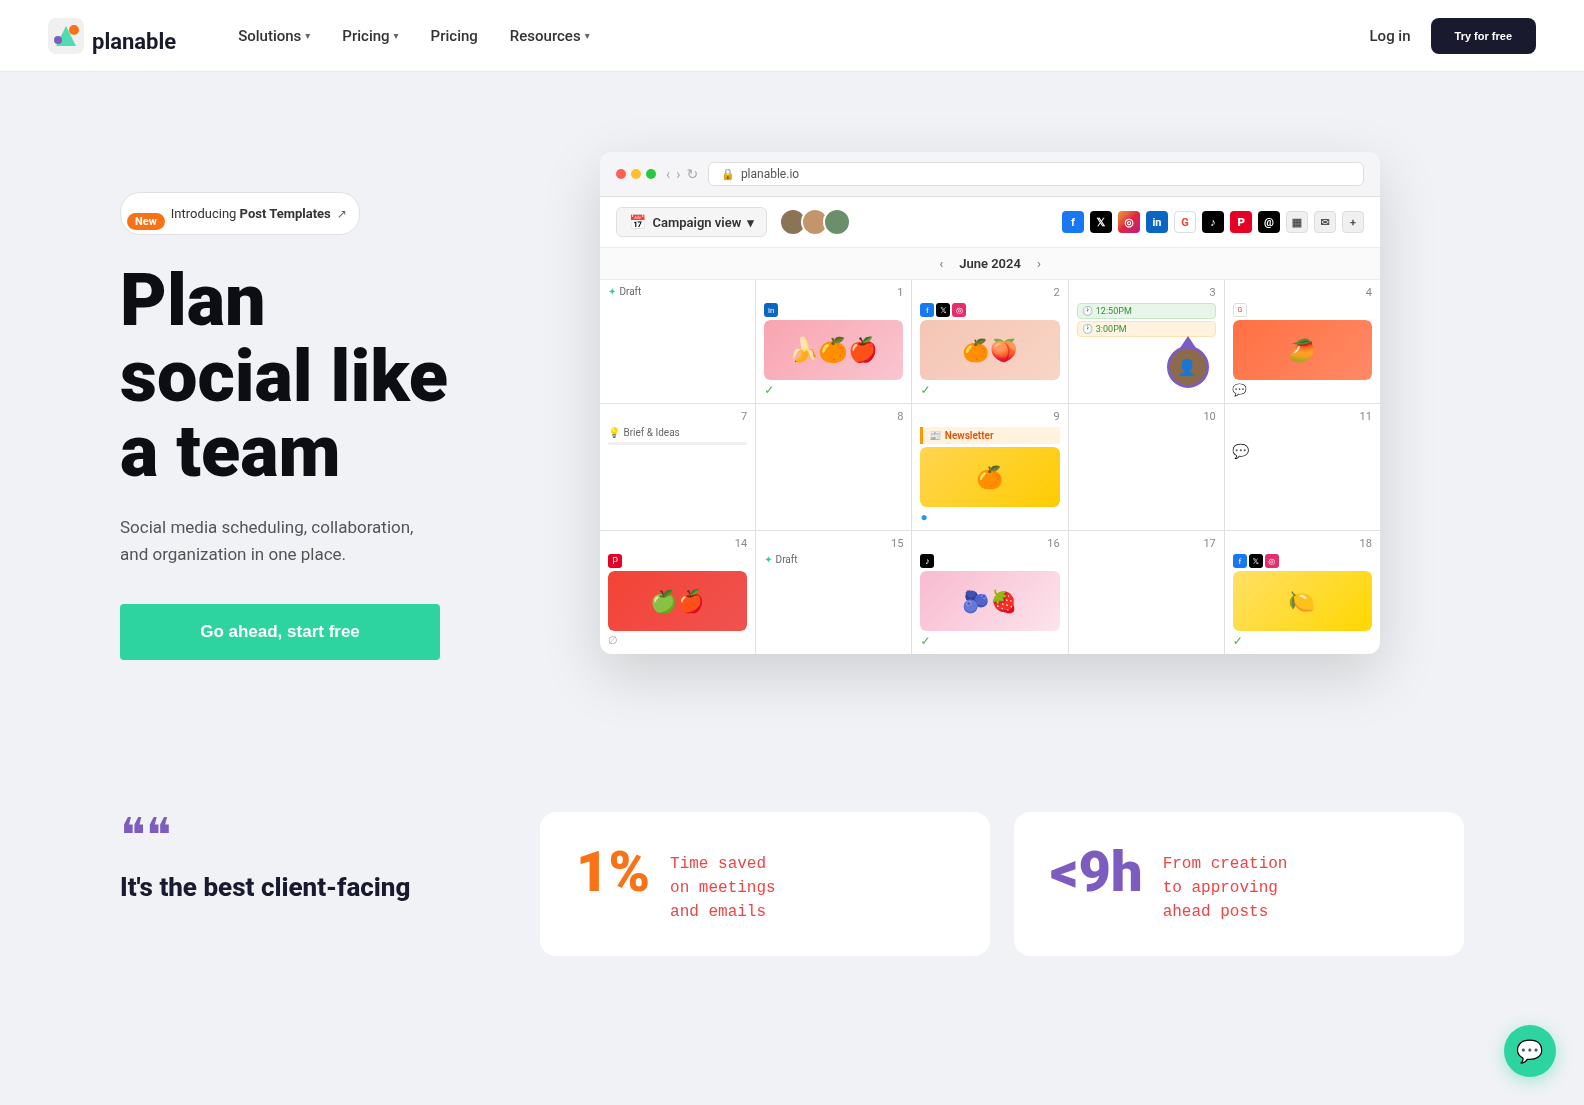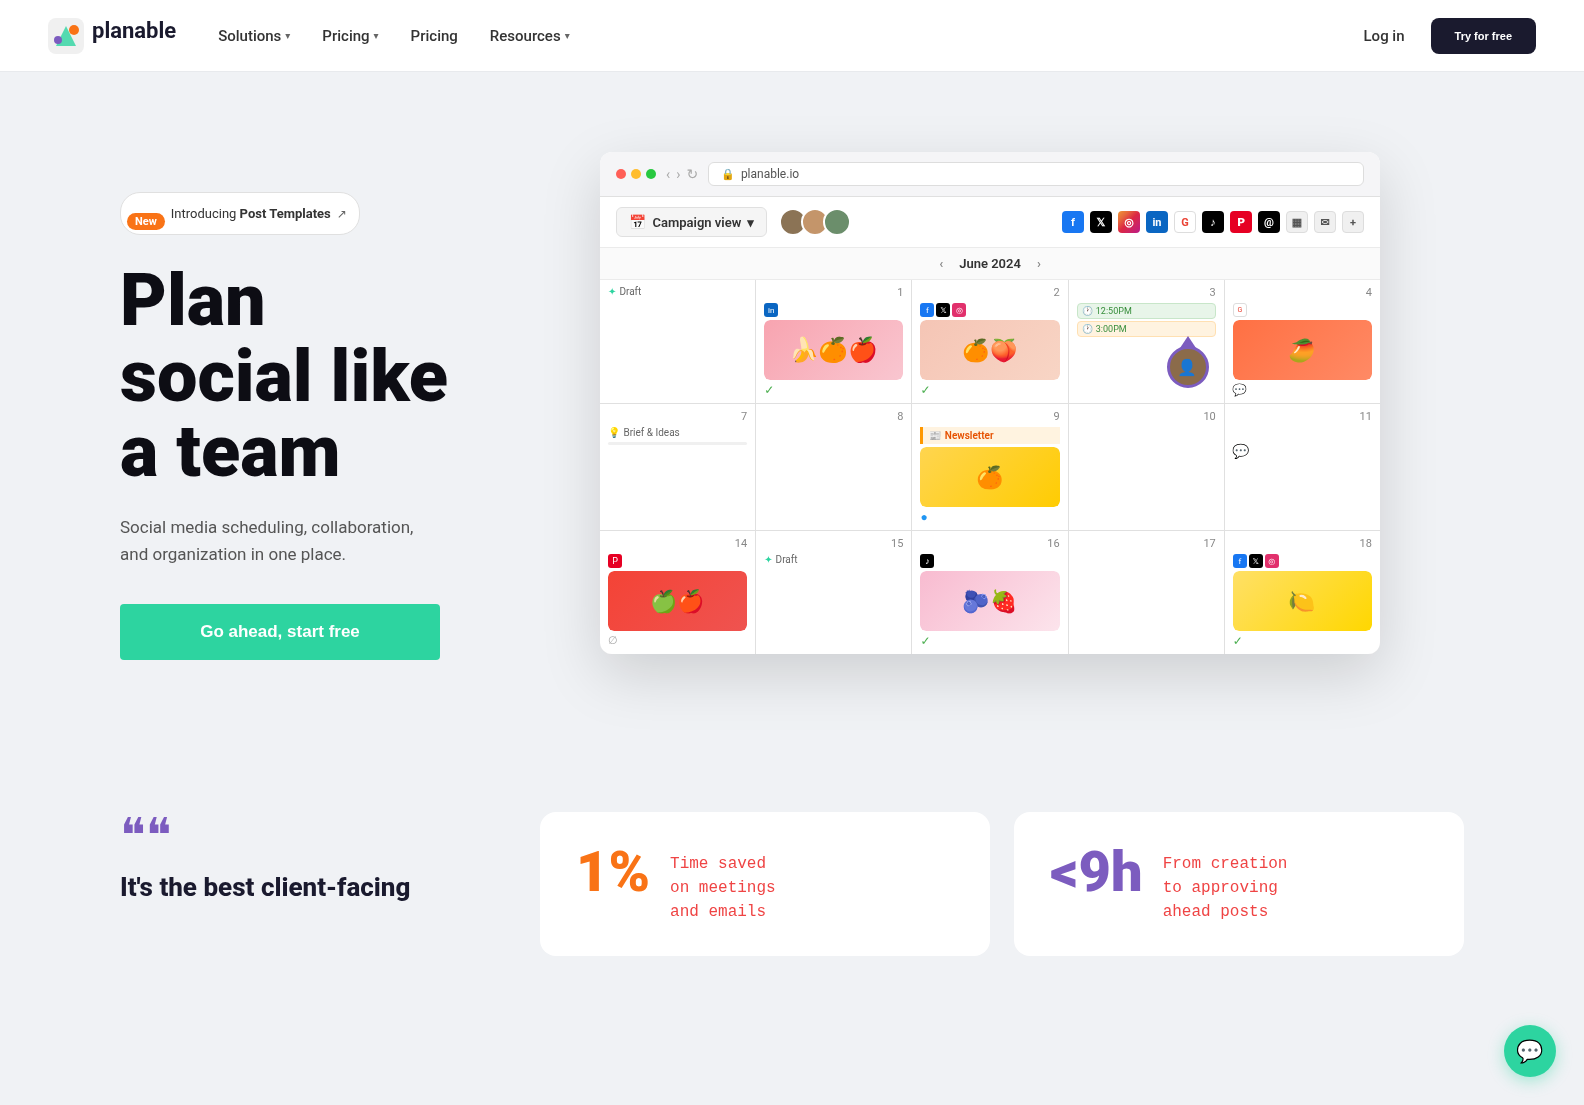--- a/index.html
+++ b/index.html
@@ -18,23 +18,23 @@
       align-items: center;
       padding: 0 48px;
       height: 72px;
       border-bottom: 1px solid #e8eaed;
       position: sticky;
       top: 0;
       z-index: 100;
     }
     .nav-logo {
       display: flex;
-      align-items: flex-start;
+      align-items: flex-end;
       gap: 8px;
-      margin-right: 28px;
+      margin-right: 48px;
       text-decoration: none;
     }
     .logo-icon {
       width: 36px;
       height: 36px;
     }
     .logo-text {
       font-size: 22px;
       font-weight: 700;
       color: #1a1a2e;
@@ -53,21 +53,21 @@
       font-size: 15px;
       color: #333;
       cursor: pointer;
       border-radius: 6px;
       font-weight: 500;
     }
     .nav-chevron { font-size: 10px; color: #666; }
     .nav-right {
       display: flex;
       align-items: center;
-      gap: 10px;
+      gap: 4px;
     }
     .nav-login {
       font-size: 15px;
       font-weight: 500;
       color: #333;
       cursor: pointer;
       padding: 8px 16px;
     }
     .nav-cta {
       background: #1a1a2e;

